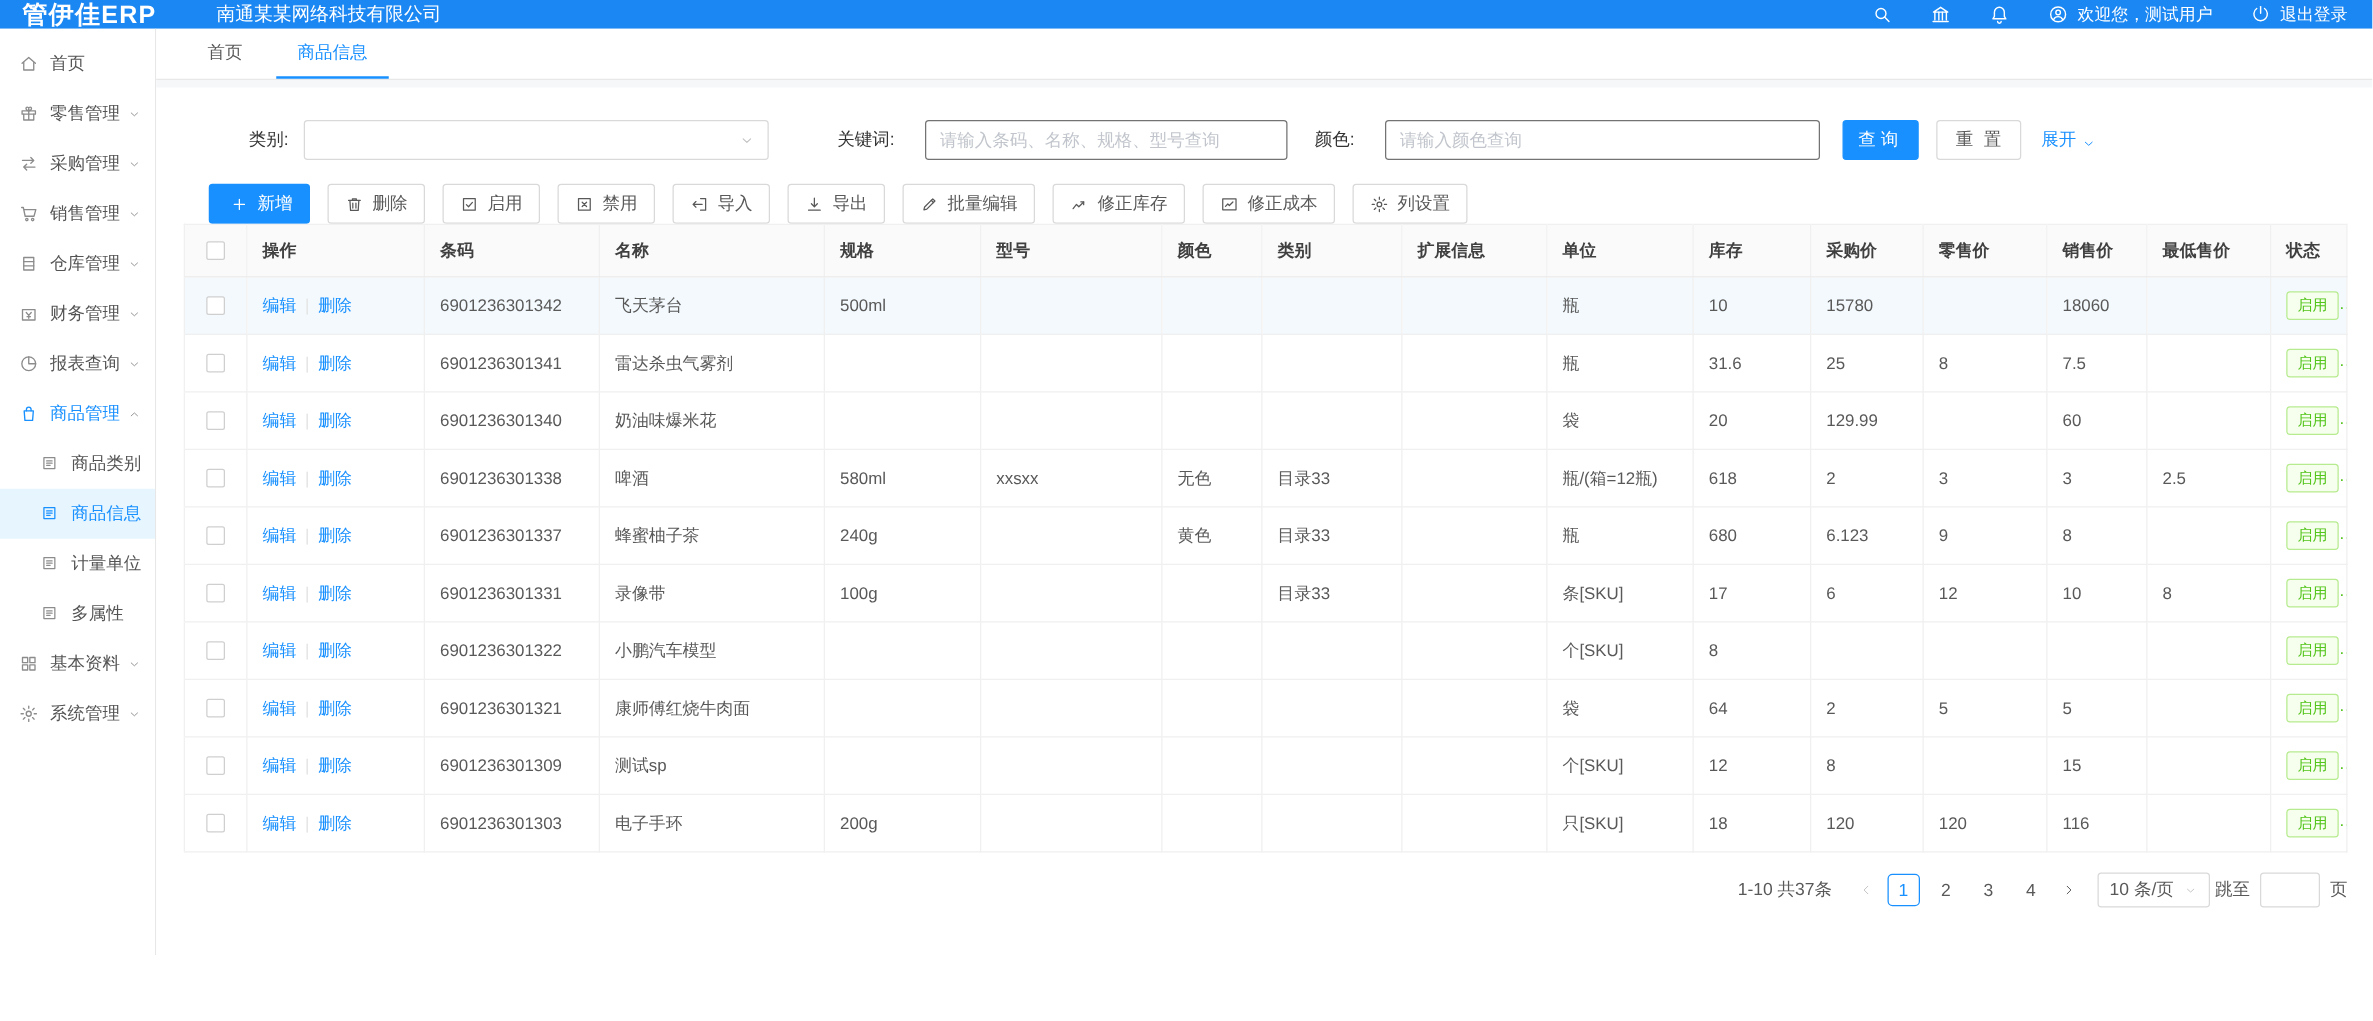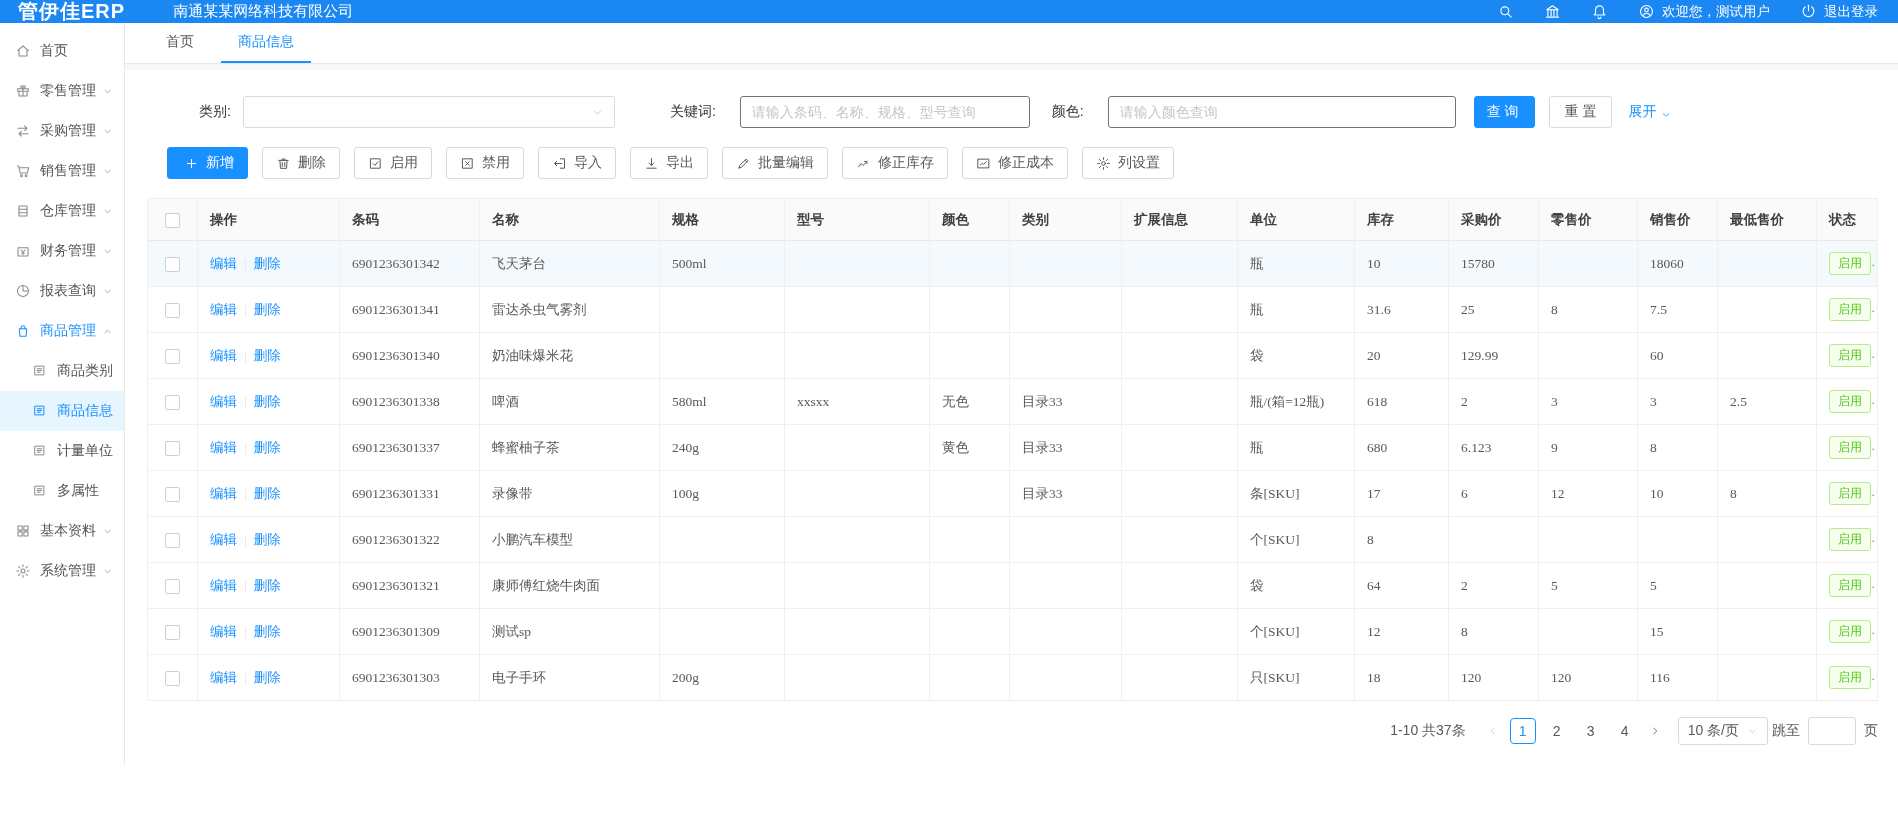--- a/index.html
+++ b/index.html
@@ -51,34 +51,34 @@
   .f-select .chev svg { width:13px; height:13px; }
   .f-input { height:32px; border:1px solid #737373; border-radius:3px; padding:0 11px; font-size:14px; color:#595959; margin-left:24px; outline:none; font-family:"Liberation Sans", sans-serif; }
   .f-input::placeholder { color:#c2c6cc; }
   .w-keyword { width:290px; }
   .w-color { width:348px; }
   .ml-kw { margin-left:55px; }
   .ml-co { margin-left:22px; }
   .btn { height:32px; padding:0 15px; border:1px solid #d9d9d9; border-radius:3px; background:#fff; color:#595959; font-size:14px; cursor:pointer; white-space:nowrap; font-family:"Liberation Sans", sans-serif; }
   .btn.primary { background:#1890ff; border-color:#1890ff; color:#fff; }
   .btn.search { margin-left:18px;padding-left:12px; }
-  .btn.reset { margin-left:14px; }
+  .btn.reset { margin-left:14px;font-family:Liberation Mono, monospace; }
   .expand { color:#1890ff; margin-left:16px; display:flex; align-items:flex-end; cursor:pointer; }
   .expand .chev { width:12px; height:12px; margin-left:4px; }
   .expand .chev svg { width:12px; height:12px; }
 
   
   .toolbar { display:flex; align-items:center; margin:19px 0 0 42px; }
   .tb-btn { height:32px; display:flex; align-items:center; padding:0 13px; margin-right:14px; border:1px solid #d9d9d9; border-radius:3px; background:#fff; color:#595959; font-size:14px; cursor:pointer; white-space:nowrap; font-family:"Liberation Sans", sans-serif; }
   .tb-btn.primary { background:#1890ff; border-color:#1890ff; color:#fff;padding-left:16px; }
   .tb-ic { width:15px; height:15px; margin-right:7px; flex:none; }
   .tb-ic svg { width:15px; height:15px; }
 
   
-  .table-wrap { margin:19px 20px 0 22px;font-family:Liberation Serif, serif; }
+  .table-wrap { margin:0 20px 0 22px; }
   table { border-collapse:collapse; table-layout:fixed; width:1730px; font-size:13.5px; border:1px solid #f0f0f0; }
   th, td { border-bottom:1px solid #f0f0f0; border-right:1px solid #f0f0f0; padding:0 12px; text-align:left; white-space:nowrap; overflow:hidden; text-overflow:ellipsis; }
   thead th { background:#fafafa; height:42px; font-weight:600; color:#404040; font-size:13.5px; border-bottom:1px solid #e9e9e9; }
   td { height:46px; color:#595959; }
   tr.hl td { background:#f3f9fd; }
   .c-cb { text-align:center; padding:0; }
   .cb { display:inline-block; width:15px; height:15px; border:1px solid #cfcfcf; border-radius:2px; background:#fff; vertical-align:middle; cursor:pointer; }
   .ops a { color:#1890ff; cursor:pointer; }
   .sep { color:#e3e3e3; margin:0 7px; }
   .badge { display:inline-block; padding:3px 8px; font-size:12px; color:#52c41a; border:1px solid #b7eb8f; background:#f6ffed; border-radius:3px; line-height:1.2; }

